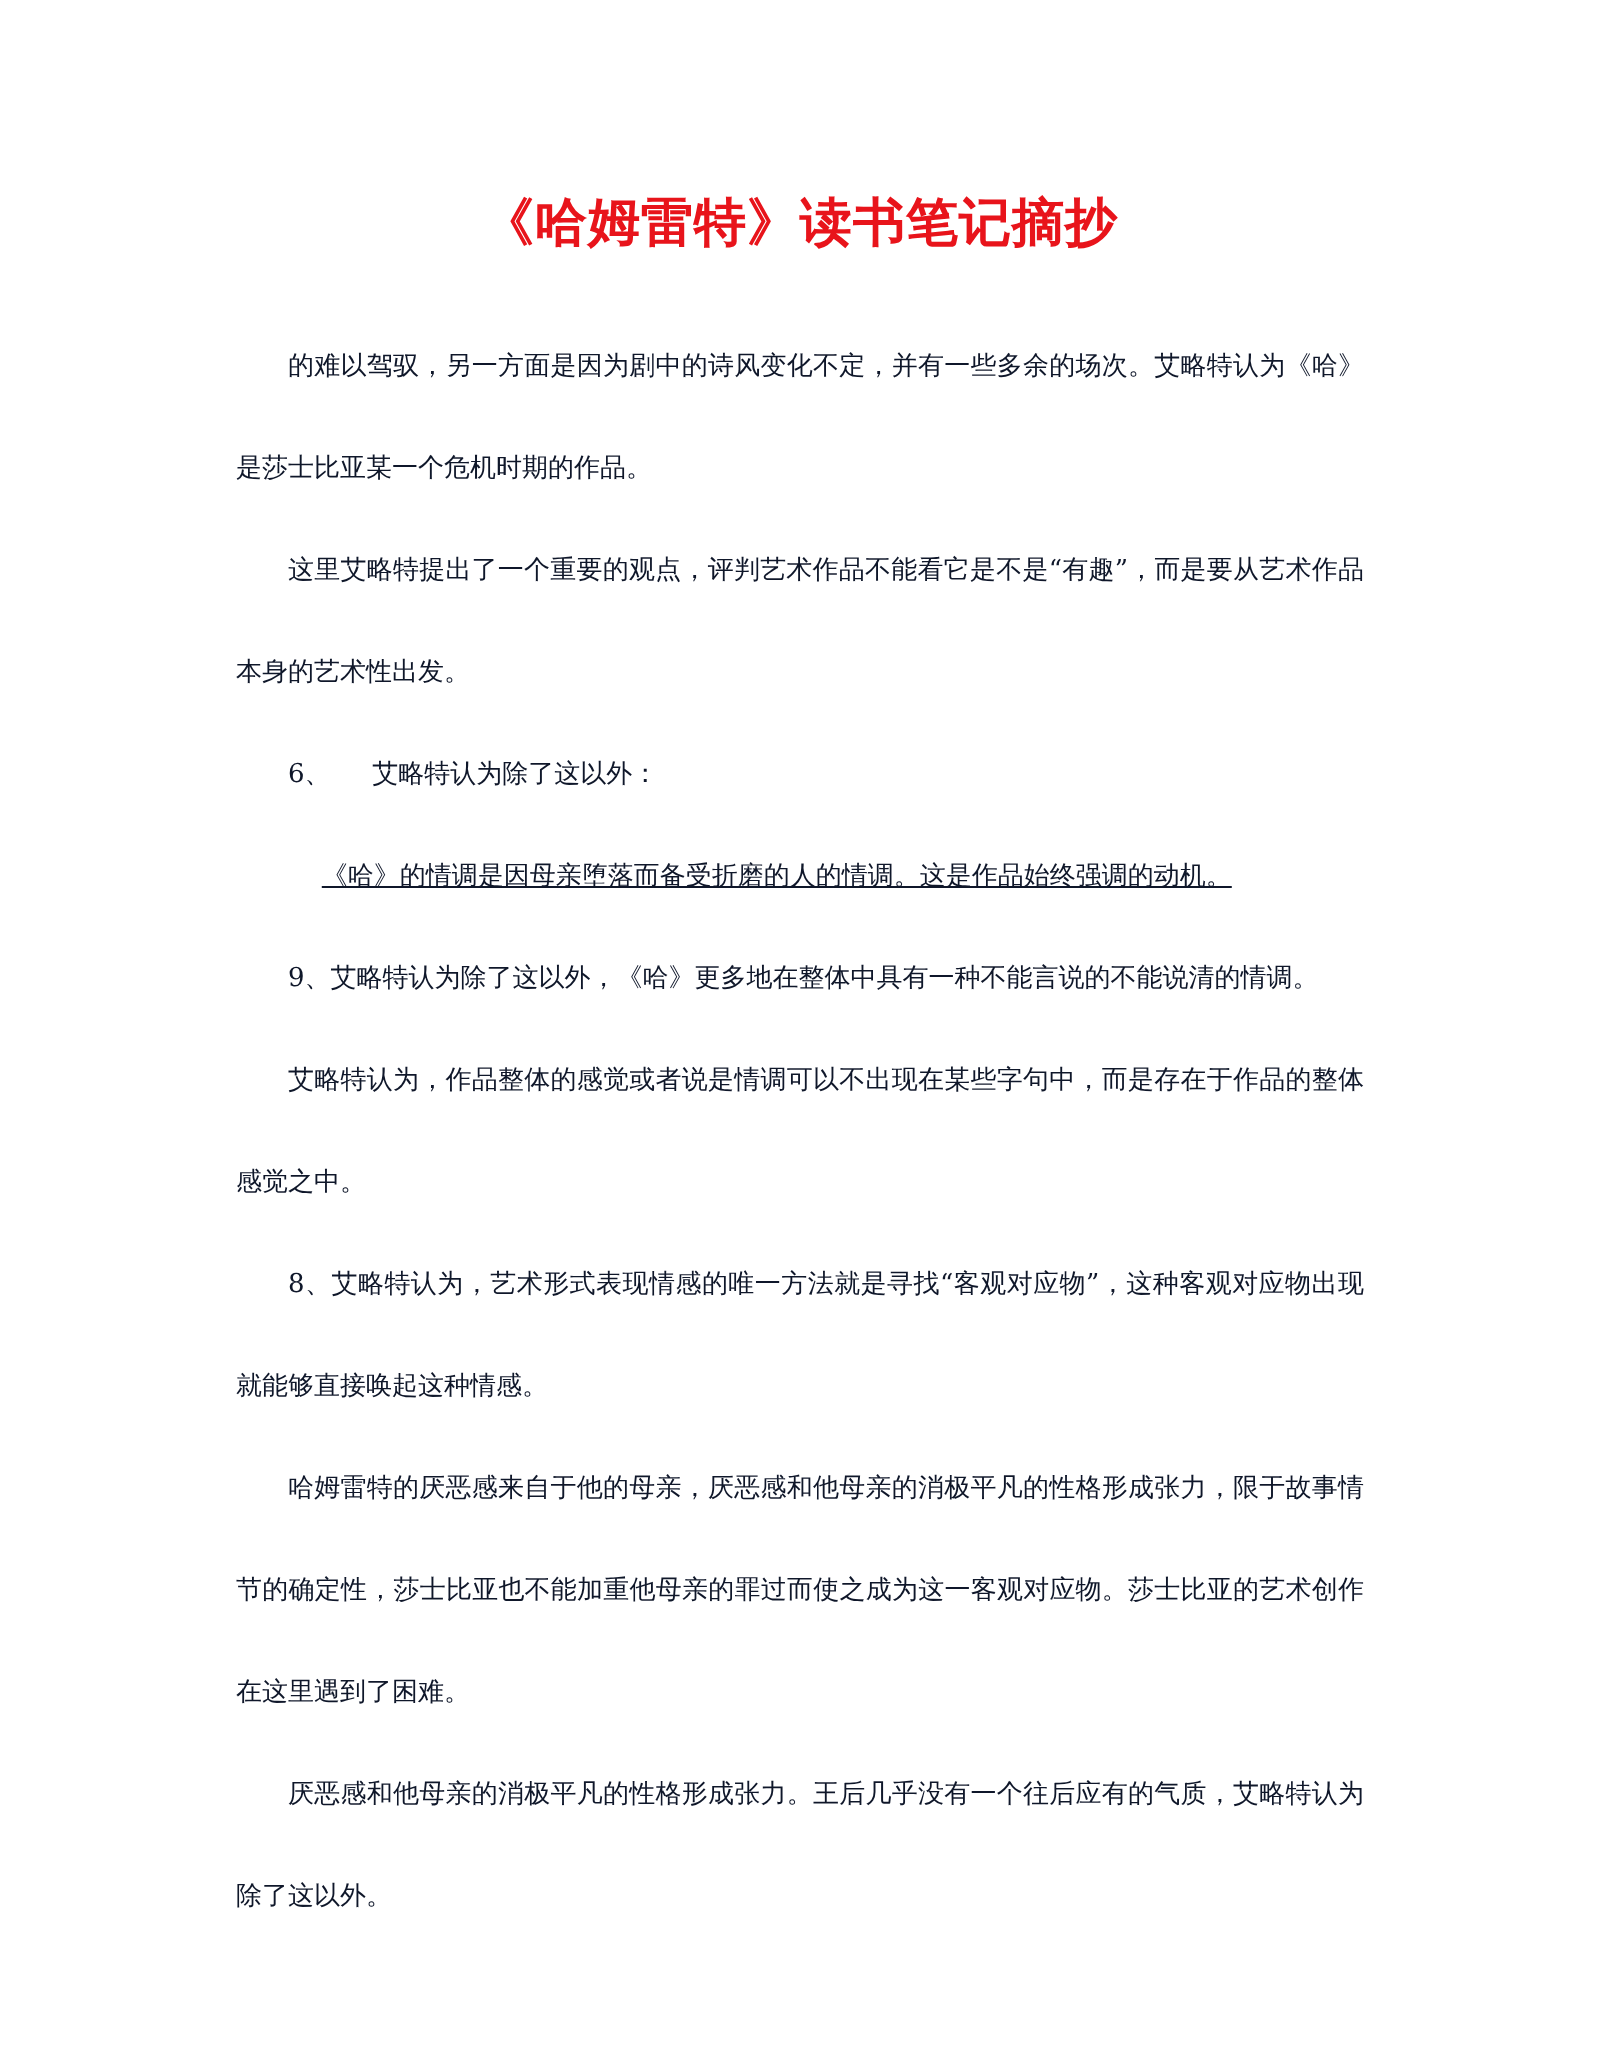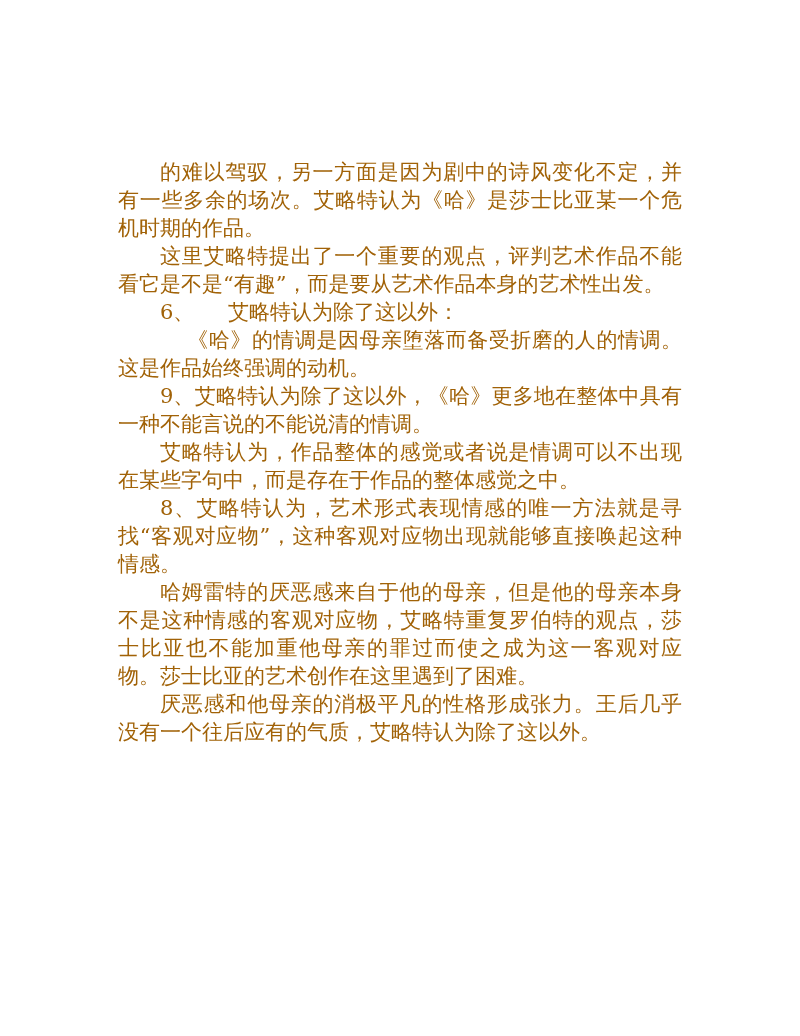--- a/index.html
+++ b/index.html
@@ -6,36 +6,37 @@
   body { width: 800px; height: 1036px; position: relative; overflow: hidden; }
   .page { position: absolute; left: 0; top: 0; width: 800px; height: 1036px; background: #fff; }
   .title {
     position: absolute; left: 0; top: 94px; width: 800px; text-align: center;
     font-family: "DejaVu Serif", "Liberation Serif", serif;
     font-size: 26px; font-weight: bold; color: #e8141b; letter-spacing: 0.5px;
   }
   .body {
     position: absolute; left: 118px; top: 158px; width: 564px;
     font-family: "DejaVu Serif", "Liberation Serif", serif;
-    font-size: 21px; line-height: 28px; color: #a16207;
+    font-size: 13px; line-height: 51px; color: #0f172a;
     text-align: justify;
   }
   .body p { margin: 0; text-indent: 2em; }
-  .body p.indent-extra { text-indent: 3.3em; }
+  .body p.indent-extra { text-indent: 3.3em; text-decoration: underline; }
   .body p .num-gap { display: inline-block; width: 1.6em; }
 </style>
 </head>
 <body>
 
 <div class="page">
+  <div class="title">《哈姆雷特》读书笔记摘抄</div>
 
   <div class="body">
     <p>的难以驾驭，另一方面是因为剧中的诗风变化不定，并有一些多余的场次。艾略特认为《哈》是莎士比亚某一个危机时期的作品。</p>
     <p>这里艾略特提出了一个重要的观点，评判艺术作品不能看它是不是“有趣”，而是要从艺术作品本身的艺术性出发。</p>
     <p><span>6、</span><span class="num-gap"></span><span>艾略特认为除了这以外：</span></p>
     <p class="indent-extra">《哈》的情调是因母亲堕落而备受折磨的人的情调。这是作品始终强调的动机。</p>
     <p>9、艾略特认为除了这以外，《哈》更多地在整体中具有一种不能言说的不能说清的情调。</p>
     <p>艾略特认为，作品整体的感觉或者说是情调可以不出现在某些字句中，而是存在于作品的整体感觉之中。</p>
     <p>8、艾略特认为，艺术形式表现情感的唯一方法就是寻找“客观对应物”，这种客观对应物出现就能够直接唤起这种情感。</p>
-    <p>哈姆雷特的厌恶感来自于他的母亲，但是他的母亲本身不是这种情感的客观对应物，艾略特重复罗伯特的观点，莎士比亚也不能加重他母亲的罪过而使之成为这一客观对应物。莎士比亚的艺术创作在这里遇到了困难。</p>
+    <p>哈姆雷特的厌恶感来自于他的母亲，厌恶感和他母亲的消极平凡的性格形成张力，限于故事情节的确定性，莎士比亚也不能加重他母亲的罪过而使之成为这一客观对应物。莎士比亚的艺术创作在这里遇到了困难。</p>
     <p>厌恶感和他母亲的消极平凡的性格形成张力。王后几乎没有一个往后应有的气质，艾略特认为除了这以外。</p>
   </div>
 </div>
 
 </body></html>

